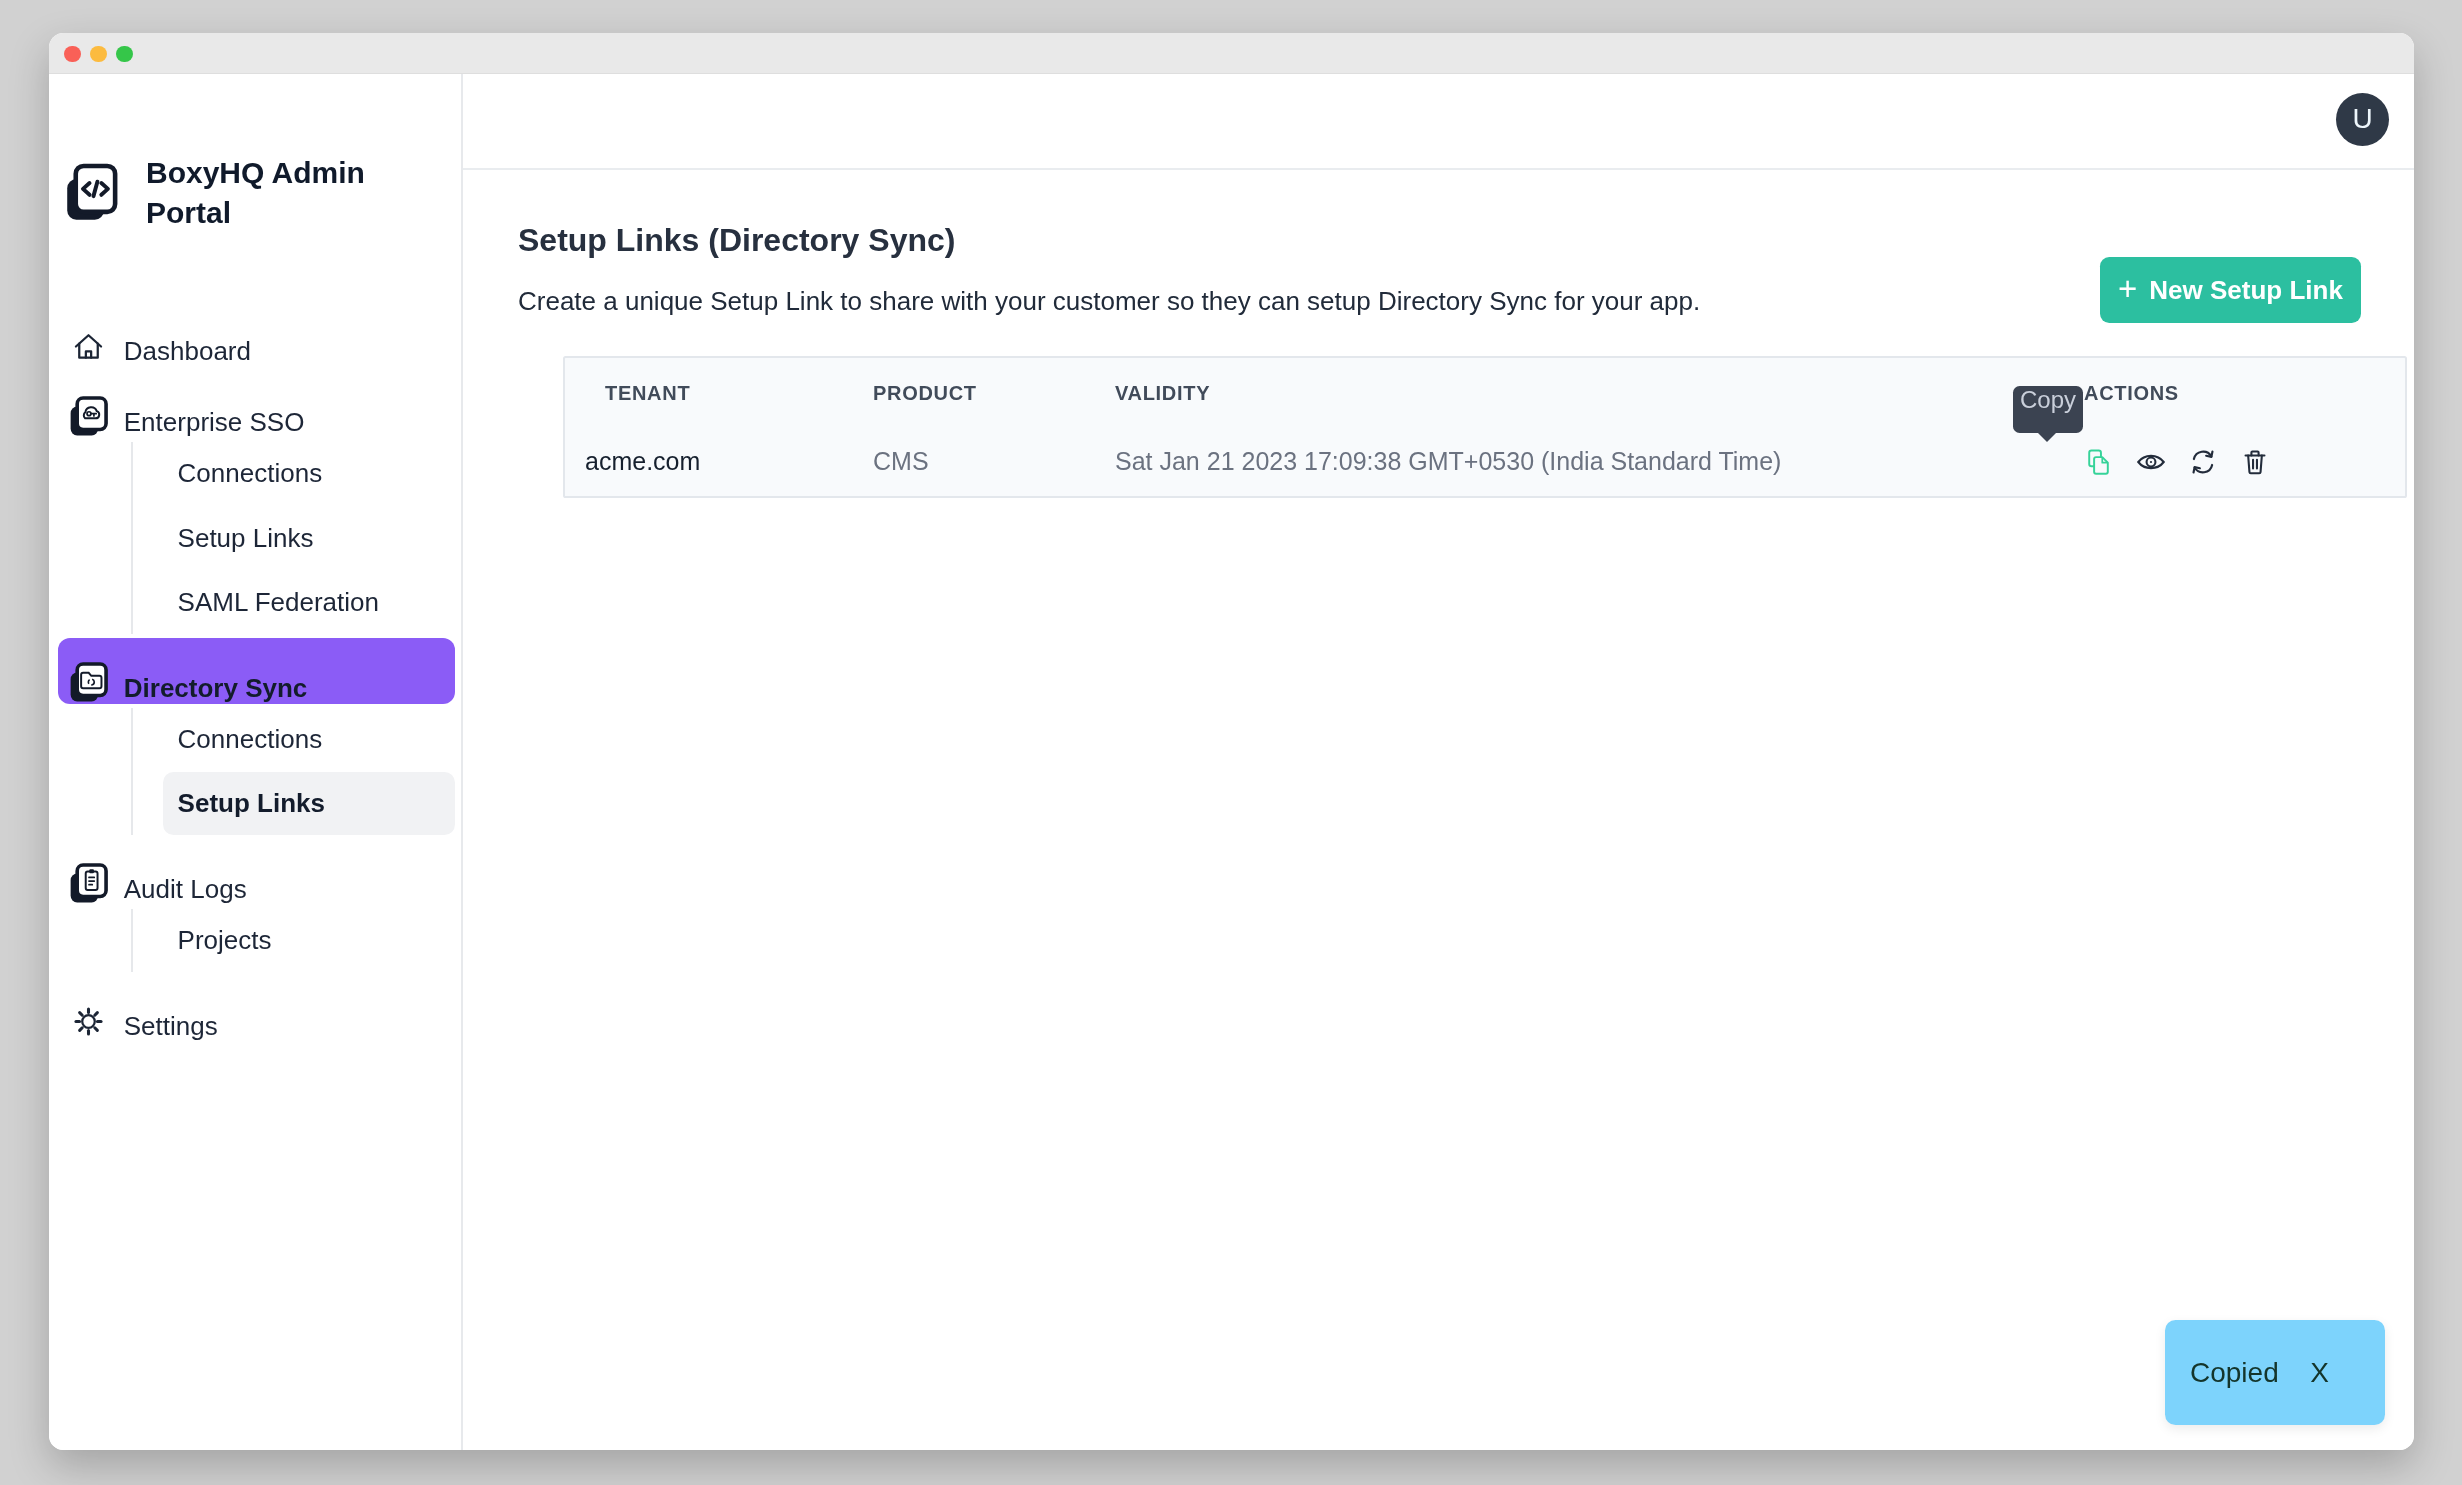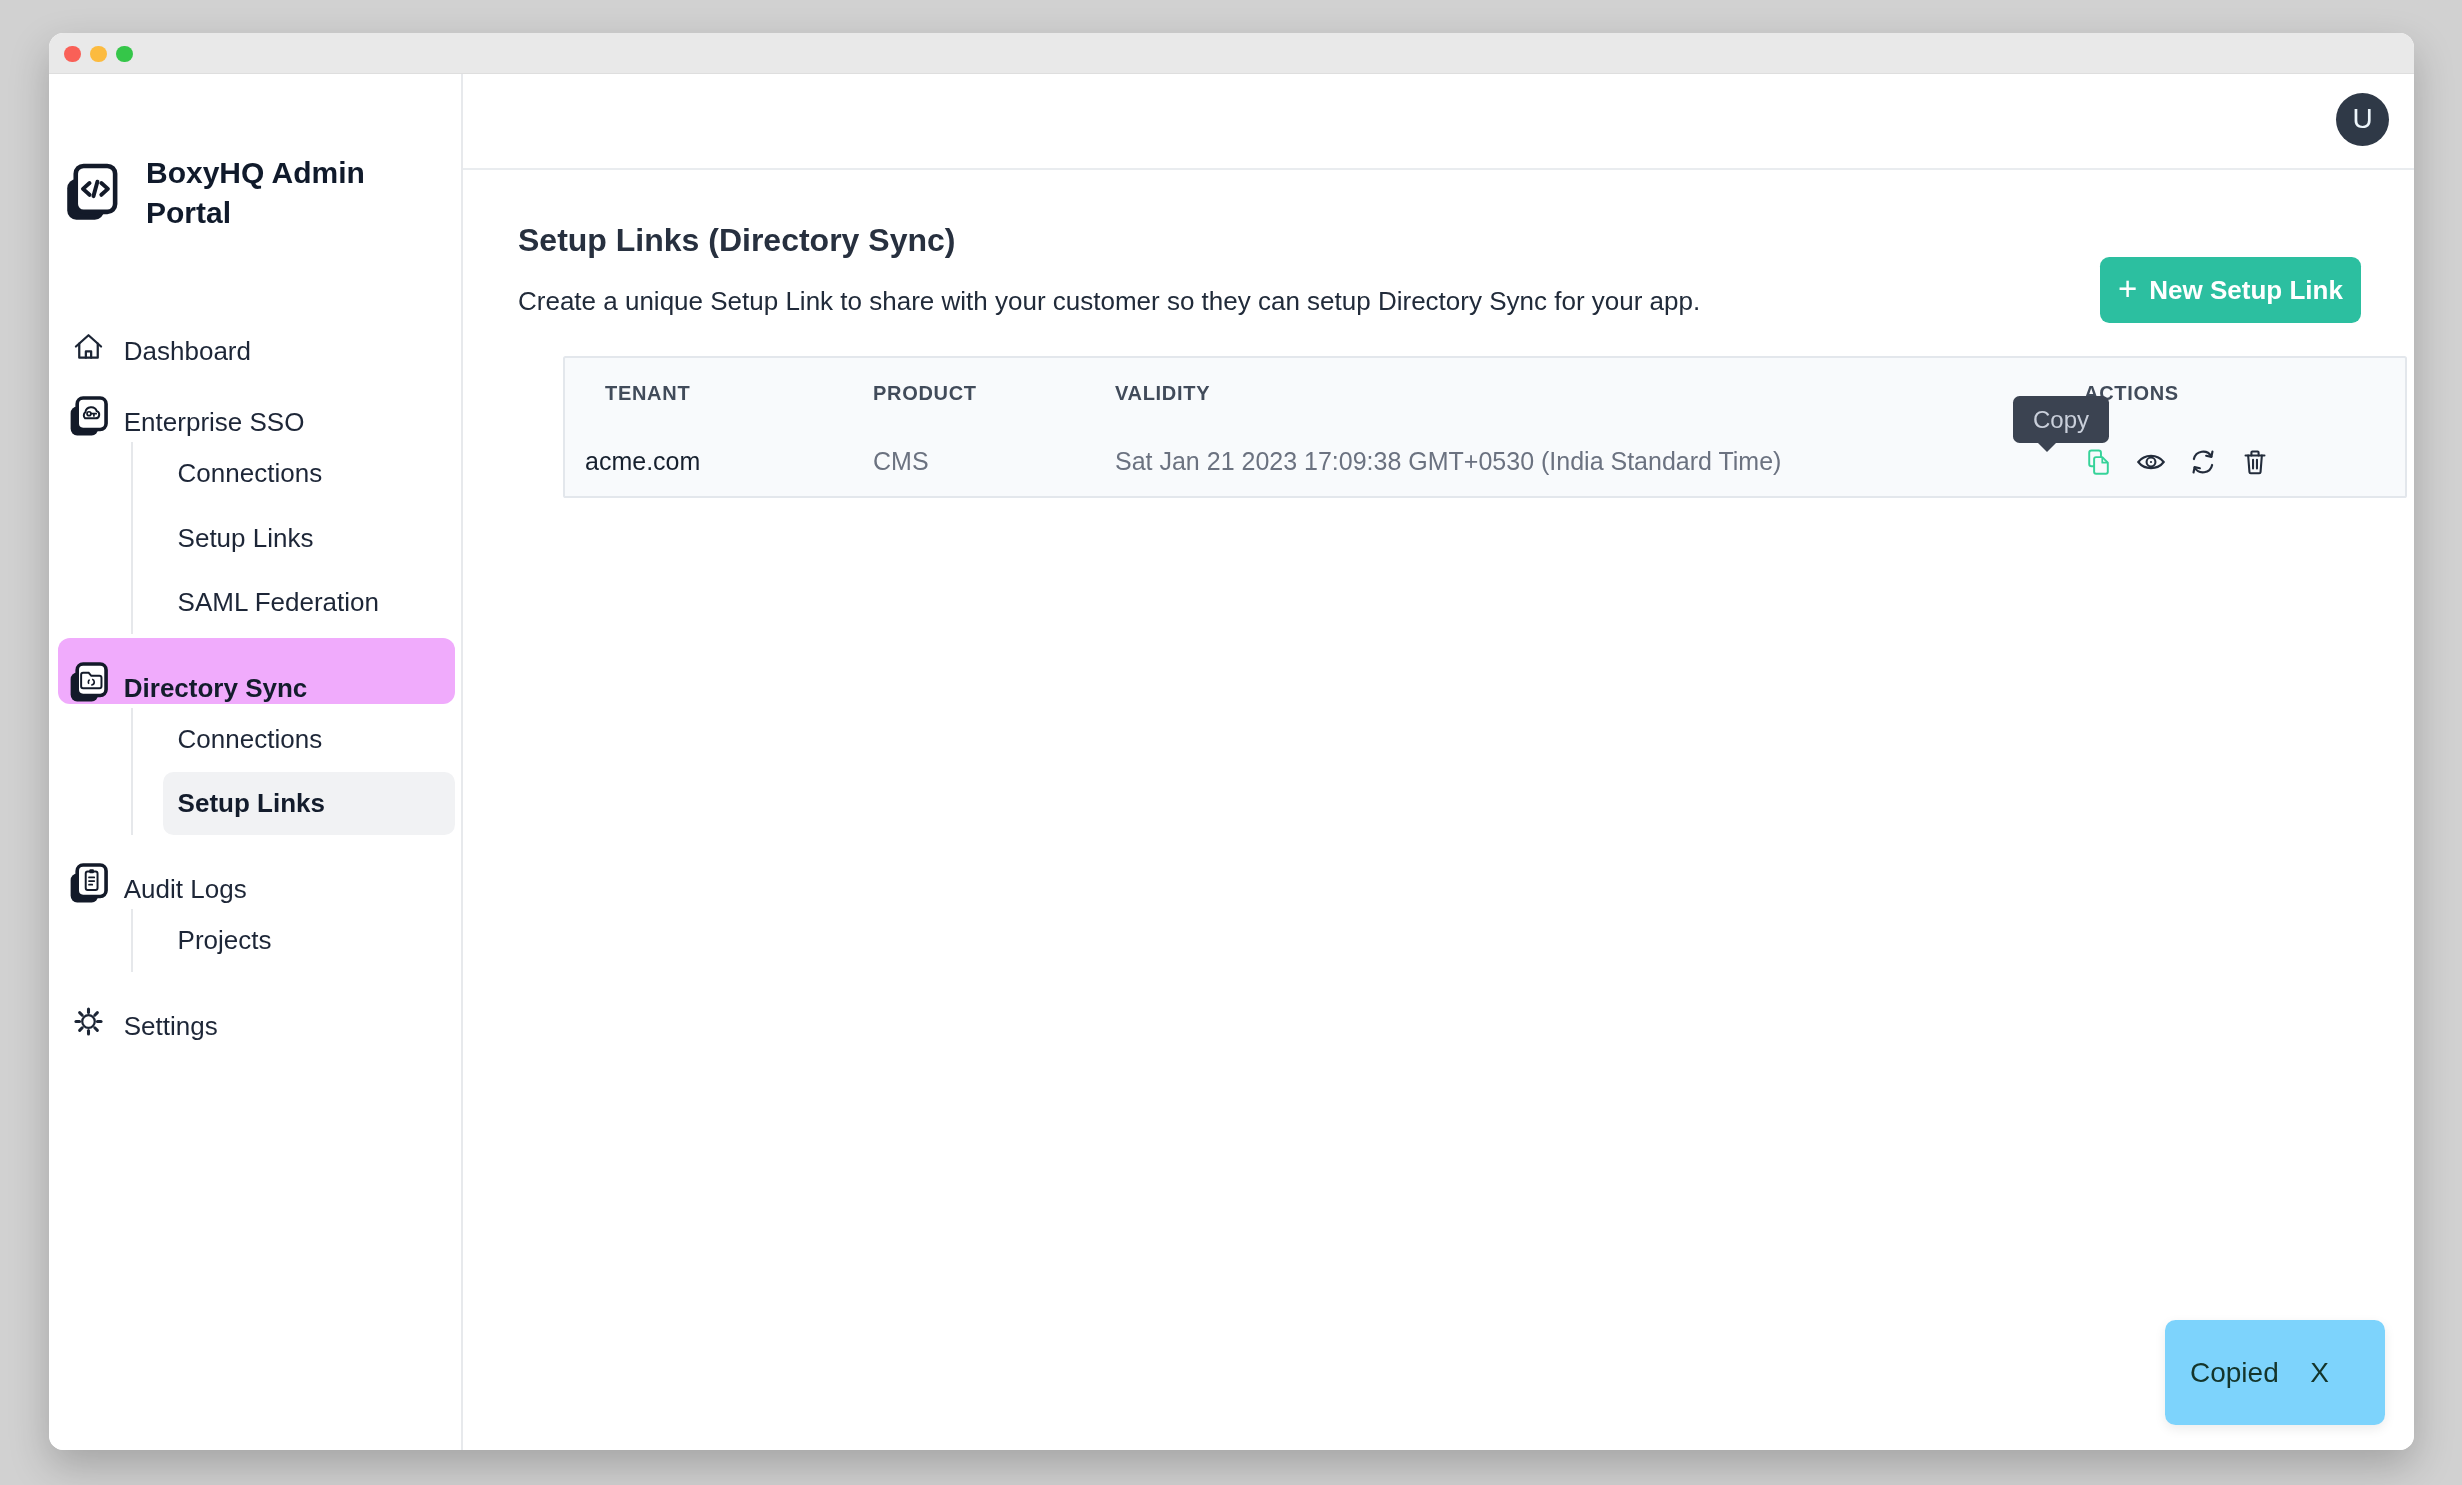--- a/index.html
+++ b/index.html
@@ -23,21 +23,21 @@
   .sidebar { position:relative; width:414px; flex:0 0 414px; background:#ffffff;
              border-right:2px solid #e7e9ec; }
   .brand { position:absolute; left:16px; top:79px; display:flex; align-items:center; }
   .brand-icon { width:53px; height:63px; flex:0 0 53px; }
   .brand-title { margin-left:28px; width:237px; font-size:30px; font-weight:bold;
                  color:#101a2b; line-height:40px; }
 
   .nav { position:absolute; left:8.6px; top:227px; width:397px; }
   .nav-row { display:flex; align-items:flex-end; height:66px; border-radius:12px;
              padding-left:11.2px; cursor:pointer; }
-  .nav-row.active { background:#f0abfc; }
+  .nav-row.active { background:#8b5cf6; }
   .nav-ico { width:40px; height:42px; flex:0 0 40px; display:flex; align-items:center; justify-content:center; }
   .nav-label { margin-left:15px; font-size:26px; color:#1d2637; }
   .nav-row.active .nav-label { font-weight:bold; color:#131c2c; }
   .nav-top { margin-top:5.3px; }
   .sublist { margin:4px 0 4px 73px; border-left:2.6px solid #e6e8eb; padding-left:30px; }
   .sub-row { display:flex; align-items:center; height:63px; border-radius:10.5px;
              padding-left:15px; margin:1.3px 0; cursor:pointer; }
   .sub-row.active { background:#f1f2f4; }
   .sub-label { font-size:26px; color:#1d2637; }
   .sub-row.active .sub-label { font-weight:bold; color:#131c2c; }
@@ -64,23 +64,23 @@
   .trow.head { height:71px; }
   .trow.data { height:65px; }
   .th { font-size:20px; font-weight:bold; letter-spacing:0.7px; color:#414b5a; text-transform:uppercase; }
   .td { font-size:25px; color:#6b7280; }
   .td.strong { color:#16202e;padding-left:20px; }
   .c1 { padding-left:40px; }
   .actions { display:flex; align-items:center; gap:22px; }
   .act-btn { width:30px; height:30px; background:none; border:none; padding:0; cursor:pointer;
              display:flex; align-items:center; justify-content:center; }
 
-  .tooltip { position:absolute; left:1550px; top:322px; width:96px; height:47px;
+  .tooltip { position:absolute; left:1550px; top:312px; width:70px; height:47px;
              background:#3b4351; border-radius:6.6px; color:#c9cfda; font-size:24px;
-             display:flex; align-items:center; justify-content:center; z-index:5; }
+             display:flex; justify-content:center; z-index:5; }
   .tooltip:after { content:""; position:absolute; bottom:-9.2px; left:24px; border-left:10.5px solid transparent;
                    border-right:10.5px solid transparent; border-top:10.5px solid #3b4351; }
 
   .toast { position:absolute; left:1702px; top:1246px; width:220px; height:105px;
            background:#7dd3fc; border-radius:10.5px; display:flex; align-items:center;
            padding:0 56px 0 25px; box-shadow:0 4px 12px rgba(0,0,0,.08); }
   .toast-msg { font-size:28px; color:#14352b; }
   .toast-x { margin-left:auto; background:none; border:none; font-family:"Liberation Sans",sans-serif;
              font-size:28px; font-weight:500; color:#14352b; cursor:pointer; padding:0; }
 

